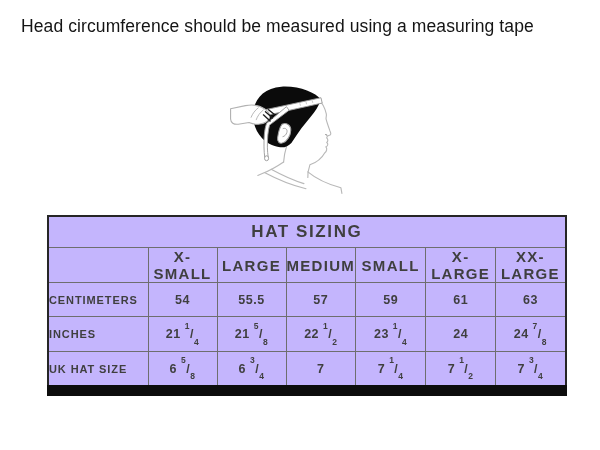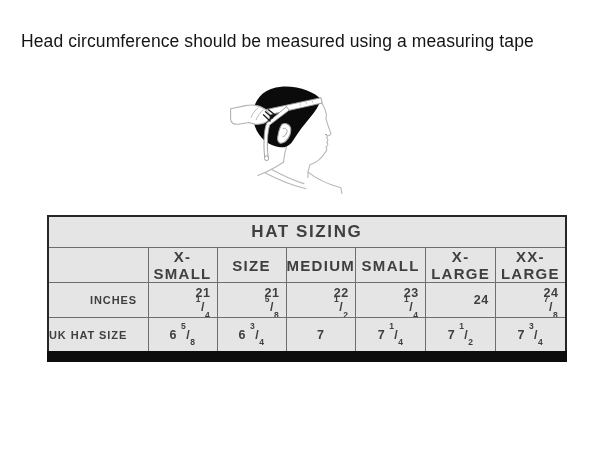--- a/index.html
+++ b/index.html
@@ -7,21 +7,21 @@
     width:600px; height:450px;
     background:#ffffff;
     font-family:"Liberation Sans", sans-serif;
     position:relative;
     overflow:hidden;
   }
 
   
   .heading {
     position:absolute;
-    left:21px; top:28px;
+    left:21px; top:13px;
     font-size:17.5px;
     line-height:27px;
     color:#141414;
     letter-spacing:0.1px;
     white-space:nowrap;
   }
   .lead-dot {
     color:#a0607c;
     font-size:11px;
     margin-right:1px;
@@ -35,21 +35,21 @@
   }
 
   
   table.sizing {
     position:absolute;
     left:47px; top:215px;
     border-collapse:collapse;
     table-layout:fixed;
     border:2px solid #262626;
     border-bottom:11px solid #0d0d0d;
-    background:#e5e5e5;
+    background:#c4b5fd;
   }
   table.sizing td {
     border:1px solid #6e6e6e;
     font-weight:bold;
     color:#3f3f3f;
     padding:0;
     overflow:hidden;
   }
   td.title {
     height:30px;
@@ -69,21 +69,21 @@
     padding-left:9px;
     font-size:11px;
     letter-spacing:0.9px;
   }
   td.val {
     text-align:center;
     font-size:12.5px;
     letter-spacing:0.5px;
   }
   tr.r-cm td  { height:33px; }
-  tr.r-in td  { height:34px;padding-left:41px; }
+  tr.r-in td  { height:34px; }
   tr.r-uk td  { height:33px;margin-top:13px; }
   tr.r-usa td { height:26px; }
   td.val sup { font-size:8.5px; position:relative; top:-4px; line-height:0; }
   td.val sub { font-size:8.5px; position:relative; top:3px;  line-height:0; }
 </style>
 </head>
 <body>
 
 <div class="heading">
   <div>Head circumference should be measured using a measuring tape</div>
@@ -139,25 +139,34 @@
       <col style="width:70px">
       <col style="width:70px">
   </colgroup>
   <tbody>
     <tr>
       <td class="title" colspan="7">HAT SIZING</td>
     </tr>
     <tr class="hdr-row">
       <td class="lbl"></td>
       <td>X-SMALL</td>
-      <td>SIZE</td>
+      <td>LARGE</td>
       <td>MEDIUM</td>
       <td>SMALL</td>
       <td>X-LARGE</td>
       <td>XX-LARGE</td>
+    </tr>
+    <tr class="r-cm">
+      <td class="lbl">CENTIMETERS</td>
+      <td class="val">54</td>
+      <td class="val">55.5</td>
+      <td class="val">57</td>
+      <td class="val">59</td>
+      <td class="val">61</td>
+      <td class="val">63</td>
     </tr>
     <tr class="r-in">
       <td class="lbl">INCHES</td>
       <td class="val">21 <sup>1</sup>/<sub>4</sub></td>
       <td class="val">21 <sup>5</sup>/<sub>8</sub></td>
       <td class="val">22 <sup>1</sup>/<sub>2</sub></td>
       <td class="val">23 <sup>1</sup>/<sub>4</sub></td>
       <td class="val">24</td>
       <td class="val">24 <sup>7</sup>/<sub>8</sub></td>
     </tr>

